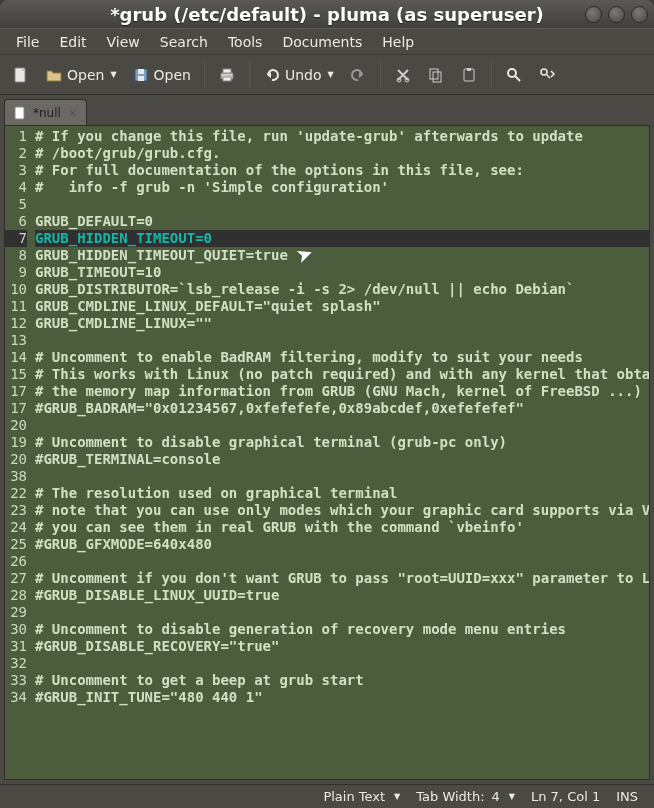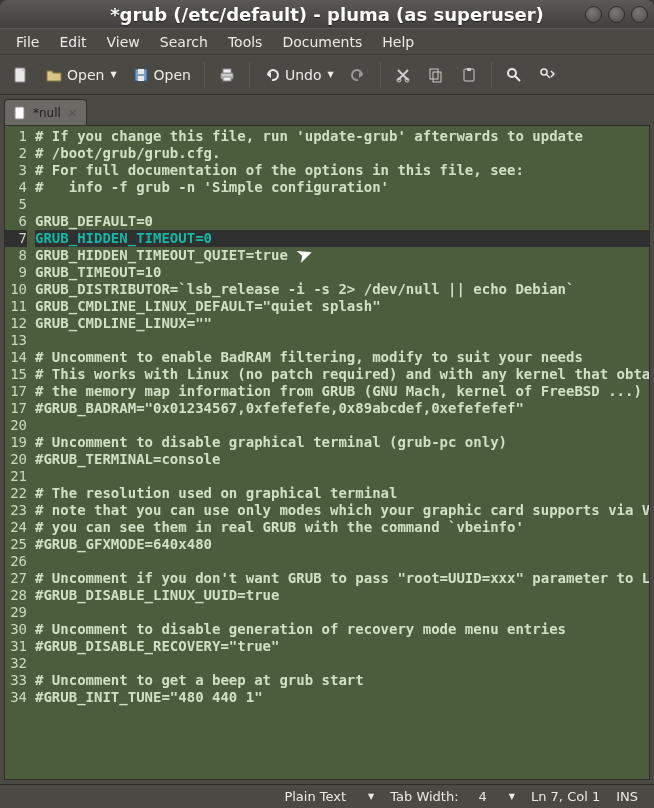--- a/index.html
+++ b/index.html
@@ -164,21 +164,21 @@
   border-top: 1px solid #2f2e2b;
   display: flex;
   align-items: center;
   padding: 0 8px;
   font-size: 13px;
   color: #eceae5;
 }
 .status-seg {
   display: flex;
   align-items: center;
-  gap: 20px;
+  gap: 7px;
   padding: 0 8px;
   justify-content: flex-end;
 }
 .status-spacer { flex: 1; }
 
 
 .cursor { position:absolute; left:296px; top:242px; font-size:20px; color:#fff; transform:rotate(-20deg); pointer-events:none;}
 
 svg { display:block; }
 </style>
@@ -335,21 +335,21 @@
         <div>11</div>
         <div>12</div>
         <div>13</div>
         <div>14</div>
         <div>15</div>
         <div>17</div>
         <div>17</div>
         <div>20</div>
         <div>19</div>
         <div>20</div>
-        <div>21</div>
+        <div>38</div>
         <div>22</div>
         <div>23</div>
         <div>24</div>
         <div>25</div>
         <div>26</div>
         <div>27</div>
         <div>28</div>
         <div>29</div>
         <div>30</div>
         <div>31</div>

